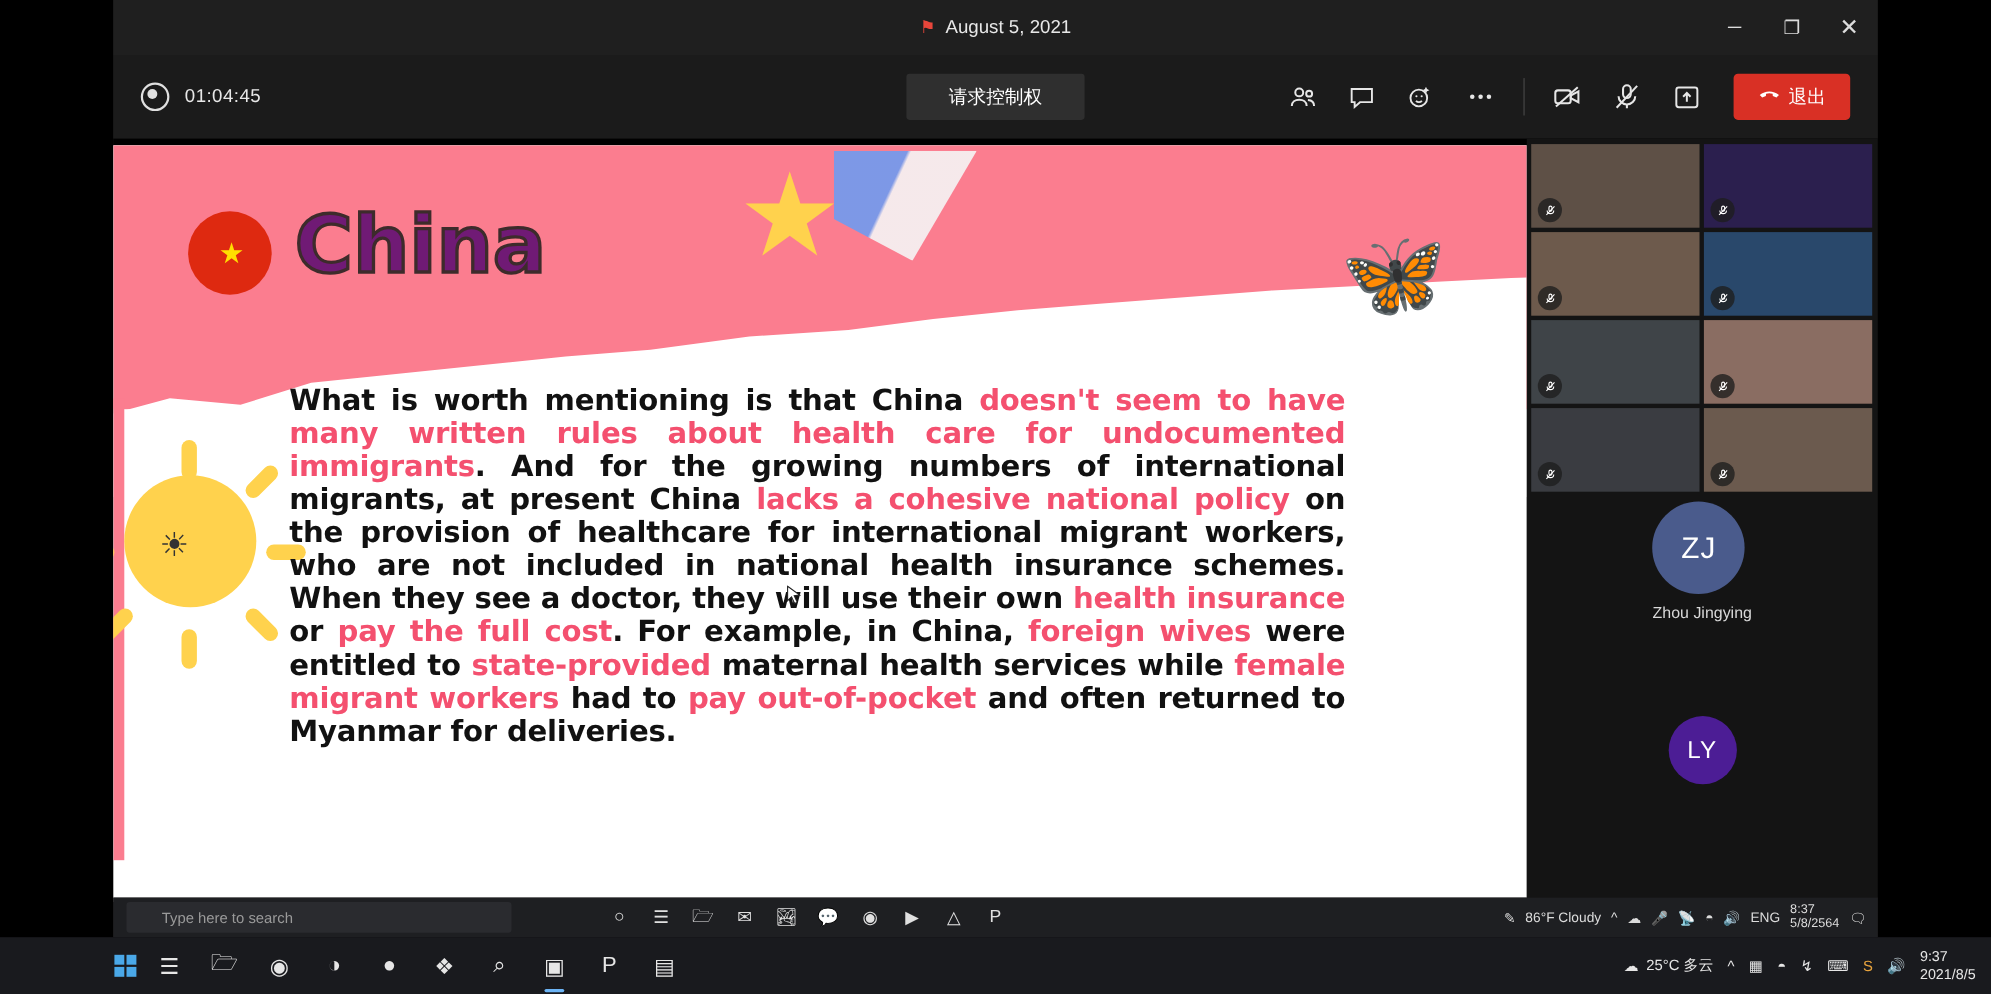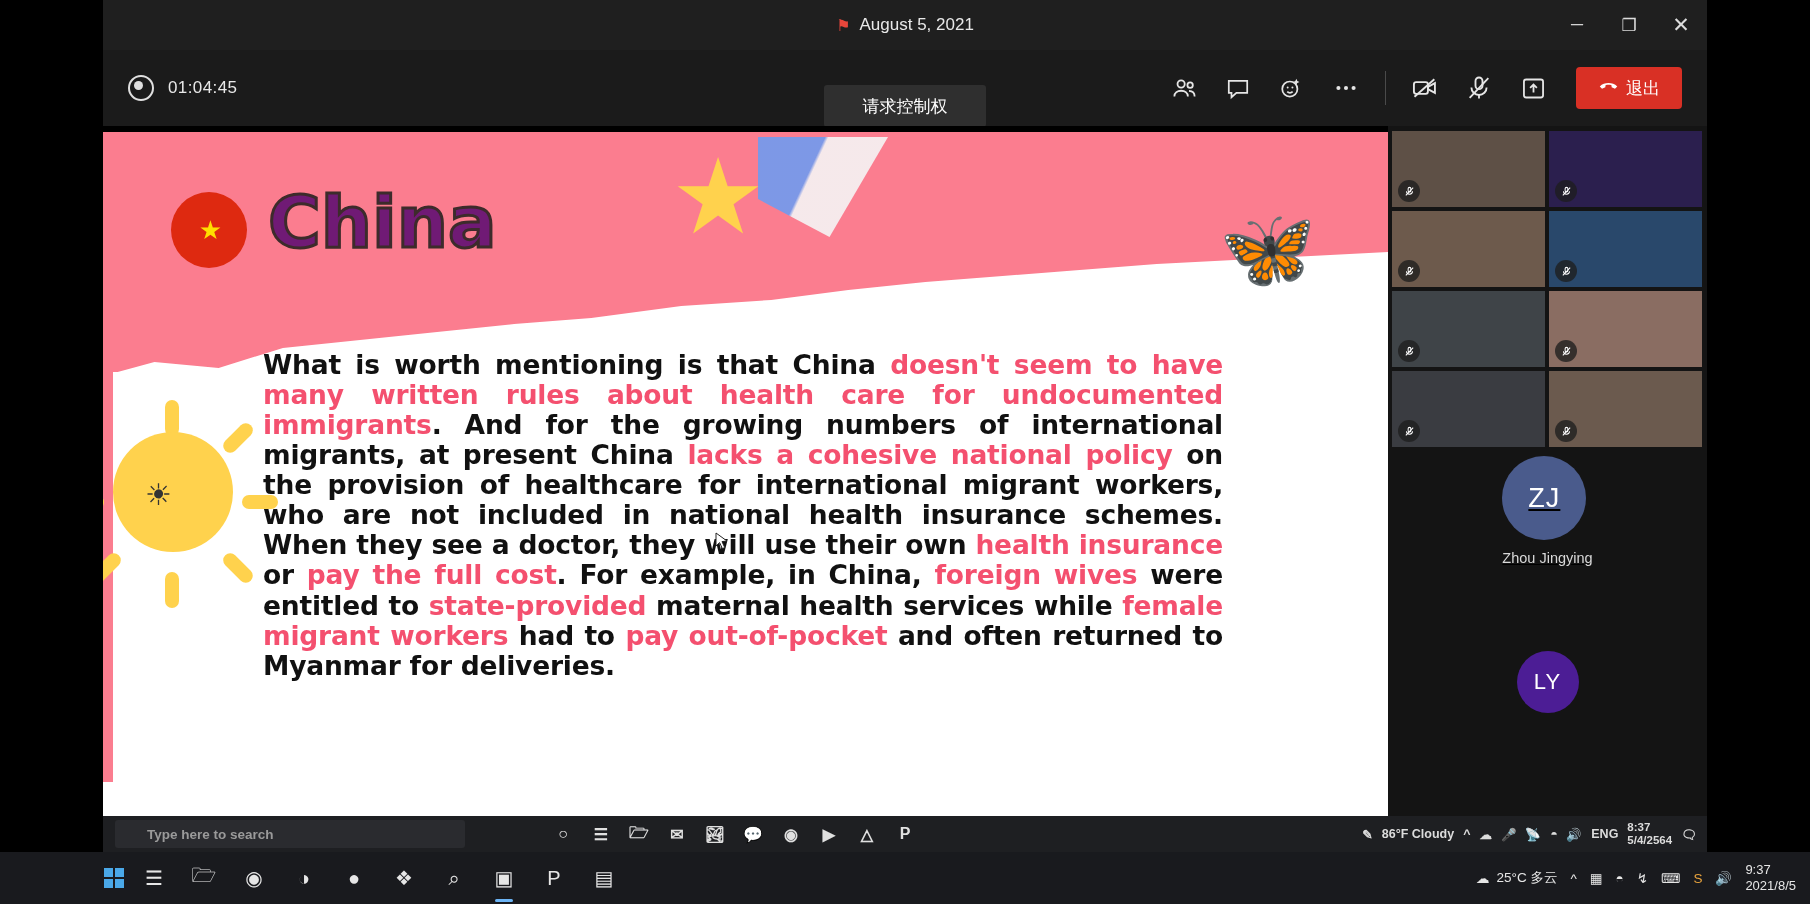--- a/index.html
+++ b/index.html
@@ -94,21 +94,21 @@
   }
   .rec-time {
     color: #e8e8e8;
     font-size: 17px;
     letter-spacing: .4px;
   }
   .request-ctrl {
     position: absolute;
     left: 50%;
     transform: translateX(-50%);
-    top: 35px;
+    top: 17px;
     height: 42px;
     min-width: 126px;
     padding: 0 18px;
     background: #2f2f2f;
     color: #fff;
     font-size: 17px;
     display: flex;
     align-items: center;
     justify-content: center;
     border-radius: 3px;
@@ -308,21 +308,20 @@
     color: #fff;
     font-size: 12px;
   }
   .avatars {
     position: absolute;
     left: 0; top: 330px;
     width: 319px;
     display: flex;
     justify-content: center;
     gap: 28px;
-    text-decoration: underline;
   }
   .av-wrap { text-align: center; }
   .circle-av {
     width: 84px; height: 84px;
     border-radius: 50%;
     background: #4a5b8c;
     color: #fff;
     font-size: 27px;
     display: flex;
     align-items: center;
@@ -372,21 +371,20 @@
 
   
   .inner-taskbar {
     position: absolute;
     left: 103px; top: 816px;
     width: 1604px;
     height: 36px;
     background: #1e1f22;
     display: flex;
     align-items: center;
-    font-weight: bold;
   }
   .inner-search {
     position: absolute;
     left: 12px; top: 4px;
     width: 318px; height: 28px;
     background: #2a2b2f;
     border-radius: 3px;
     color: #9a9a9a;
     font-size: 13.5px;
     display: flex;
@@ -741,21 +739,21 @@
       <span>86°F Cloudy</span>
       <span>^</span>
       <span>☁</span>
       <span>🎤</span>
       <span>📡</span>
       <span>◓</span>
       <span>🔊</span>
       <span>ENG</span>
       <span class="inner-clock">
         <div>8:37</div>
-        <div>5/4/2564</div>
+        <div>5/8/2564</div>
       </span>
       <span>🗨</span>
     </div>
   </div>
 
   <div class="host-taskbar">
     <div class="host-ico" style="position:absolute;left:96px;">
       <span class="sq-logo">
           <i></i>
           <i></i>

